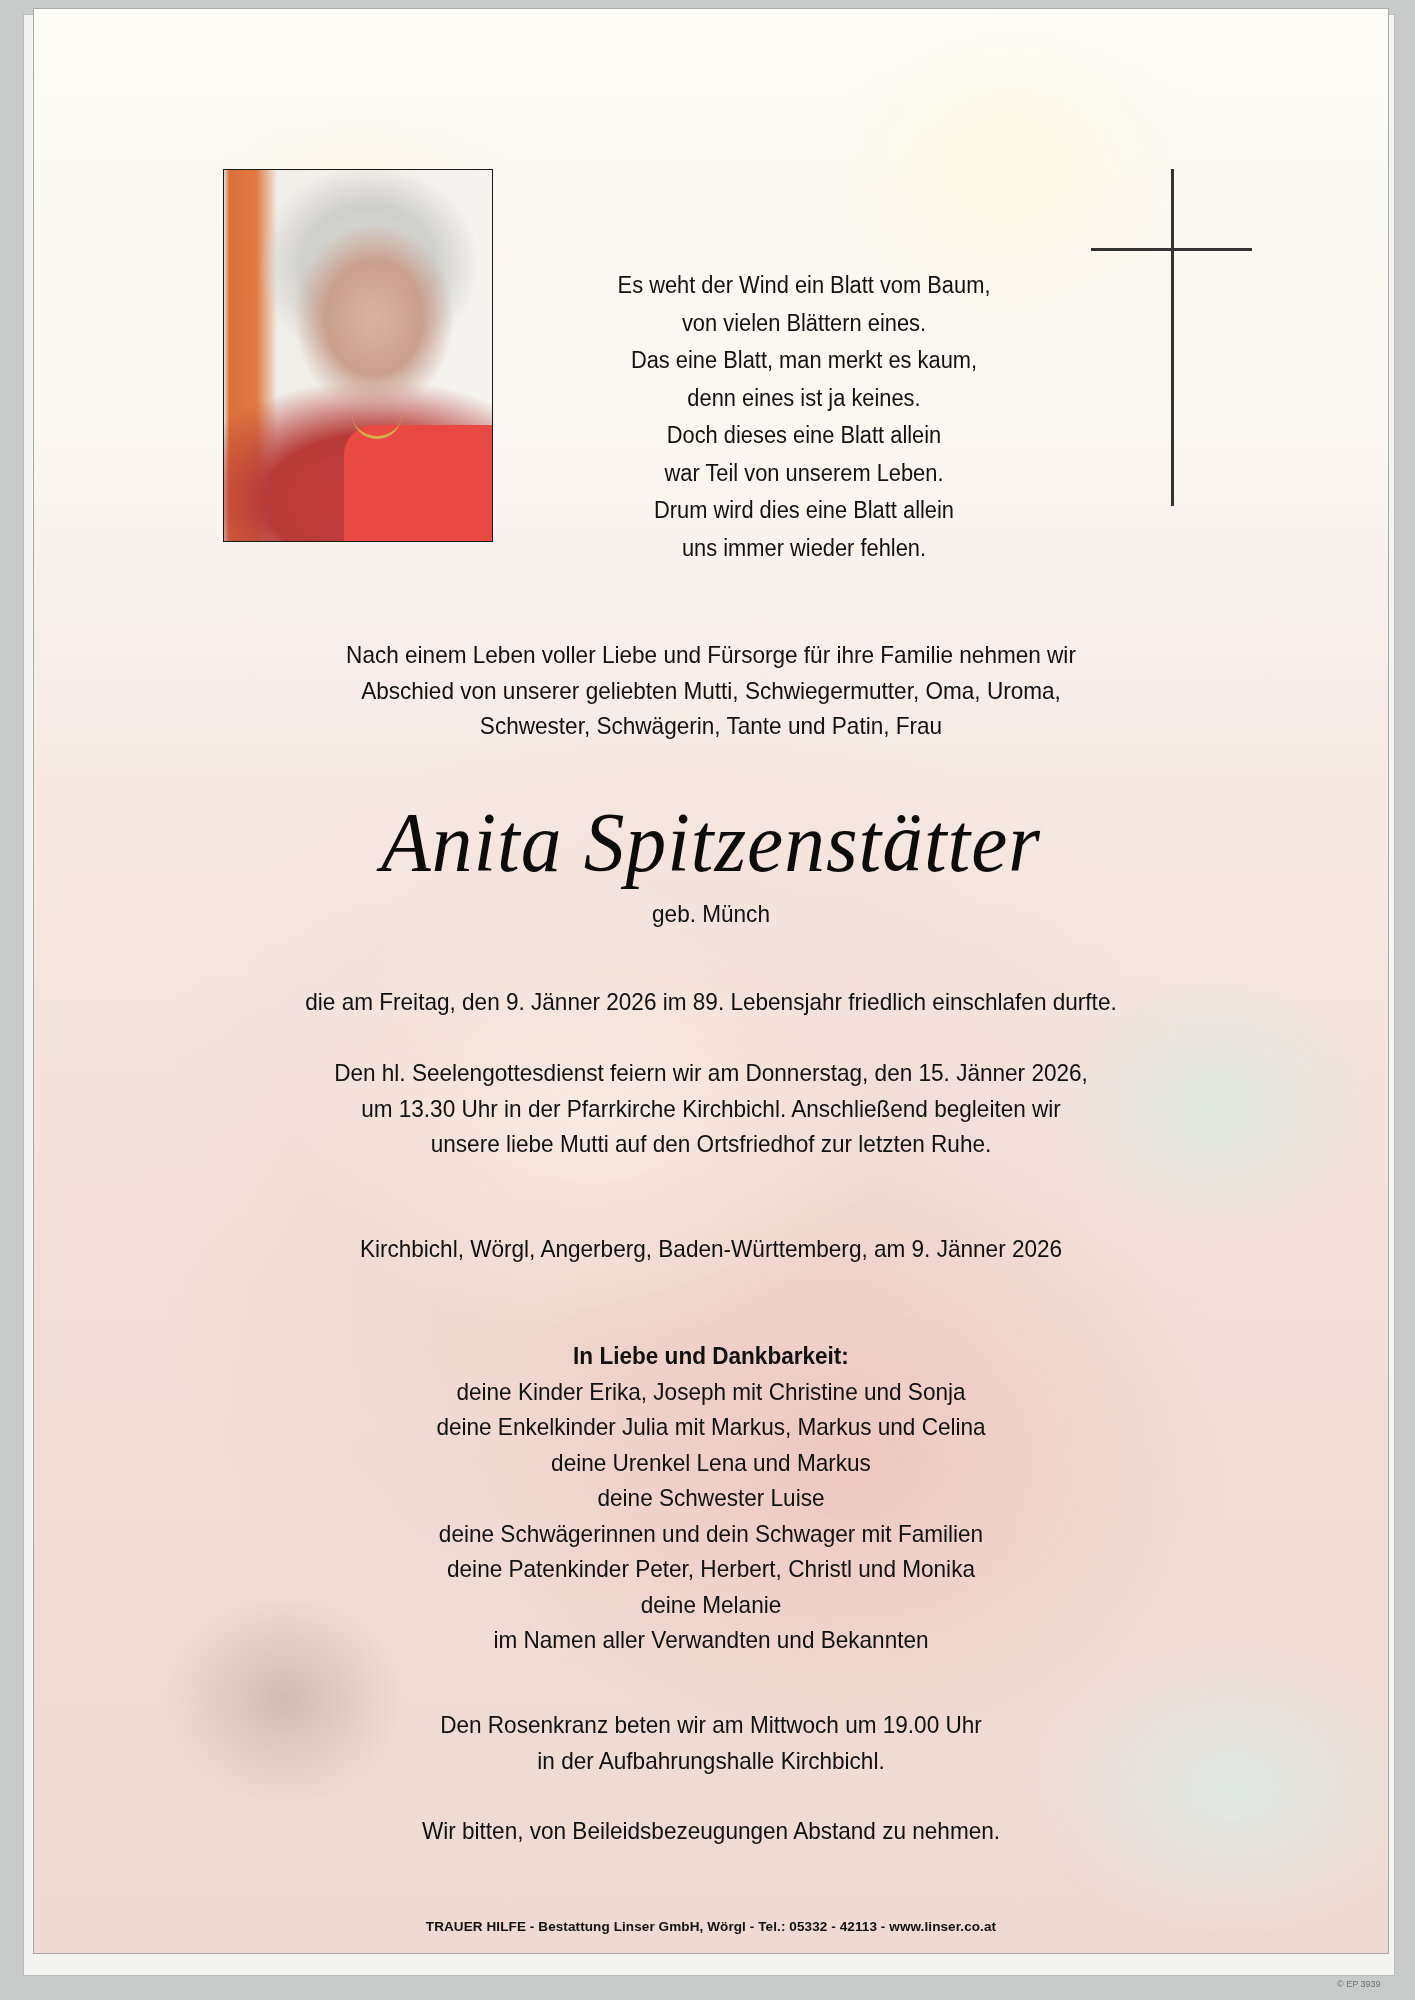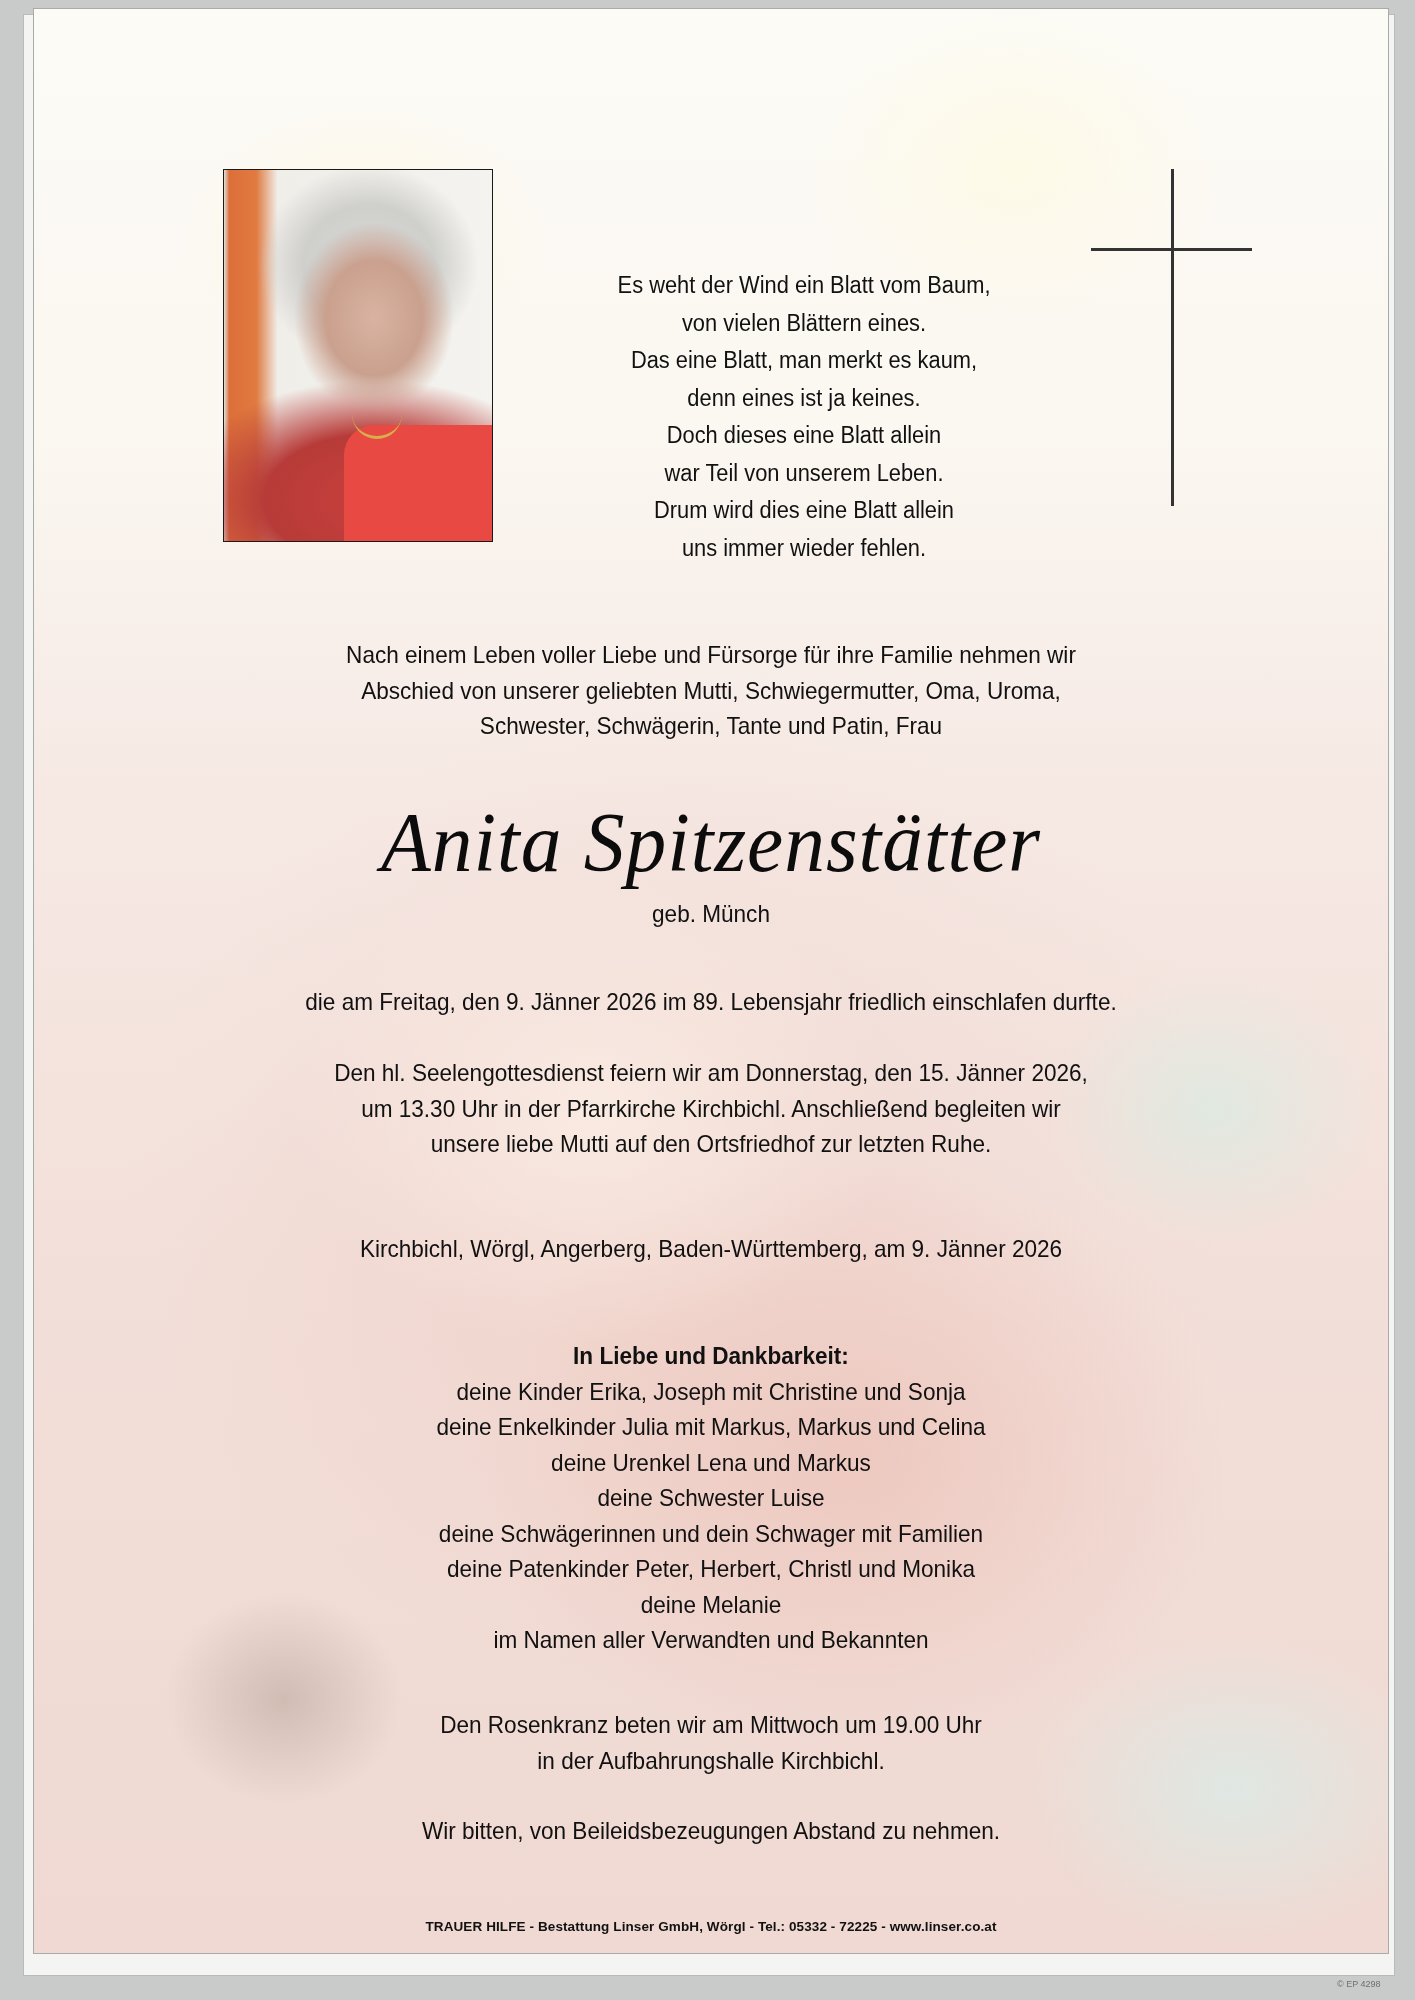--- a/index.html
+++ b/index.html
@@ -96,16 +96,16 @@
     <div>im Namen aller Verwandten und Bekannten</div>
   </div>
 
   <div class="abs center txt" style="top:1698px;">
     <div>Den Rosenkranz beten wir am Mittwoch um 19.00 Uhr</div>
     <div>in der Aufbahrungshalle Kirchbichl.</div>
   </div>
 
   <div class="abs center txt" style="top:1804px;">Wir bitten, von Beileidsbezeugungen Abstand zu nehmen.</div>
 
-  <div class="abs center footer" style="top:1910px;">TRAUER HILFE - Bestattung Linser GmbH, Wörgl - Tel.: 05332 - 72225 - www.linser.co.at</div>
+  <div class="abs center footer" style="top:1910px;">TRAUER HILFE - Bestattung Linser GmbH, Wörgl - Tel.: 05332 - 42113 - www.linser.co.at</div>
 </div>
 
-<div class="copy">© EP 4298</div>
+<div class="copy">© EP 3939</div>
 
 </body></html>

